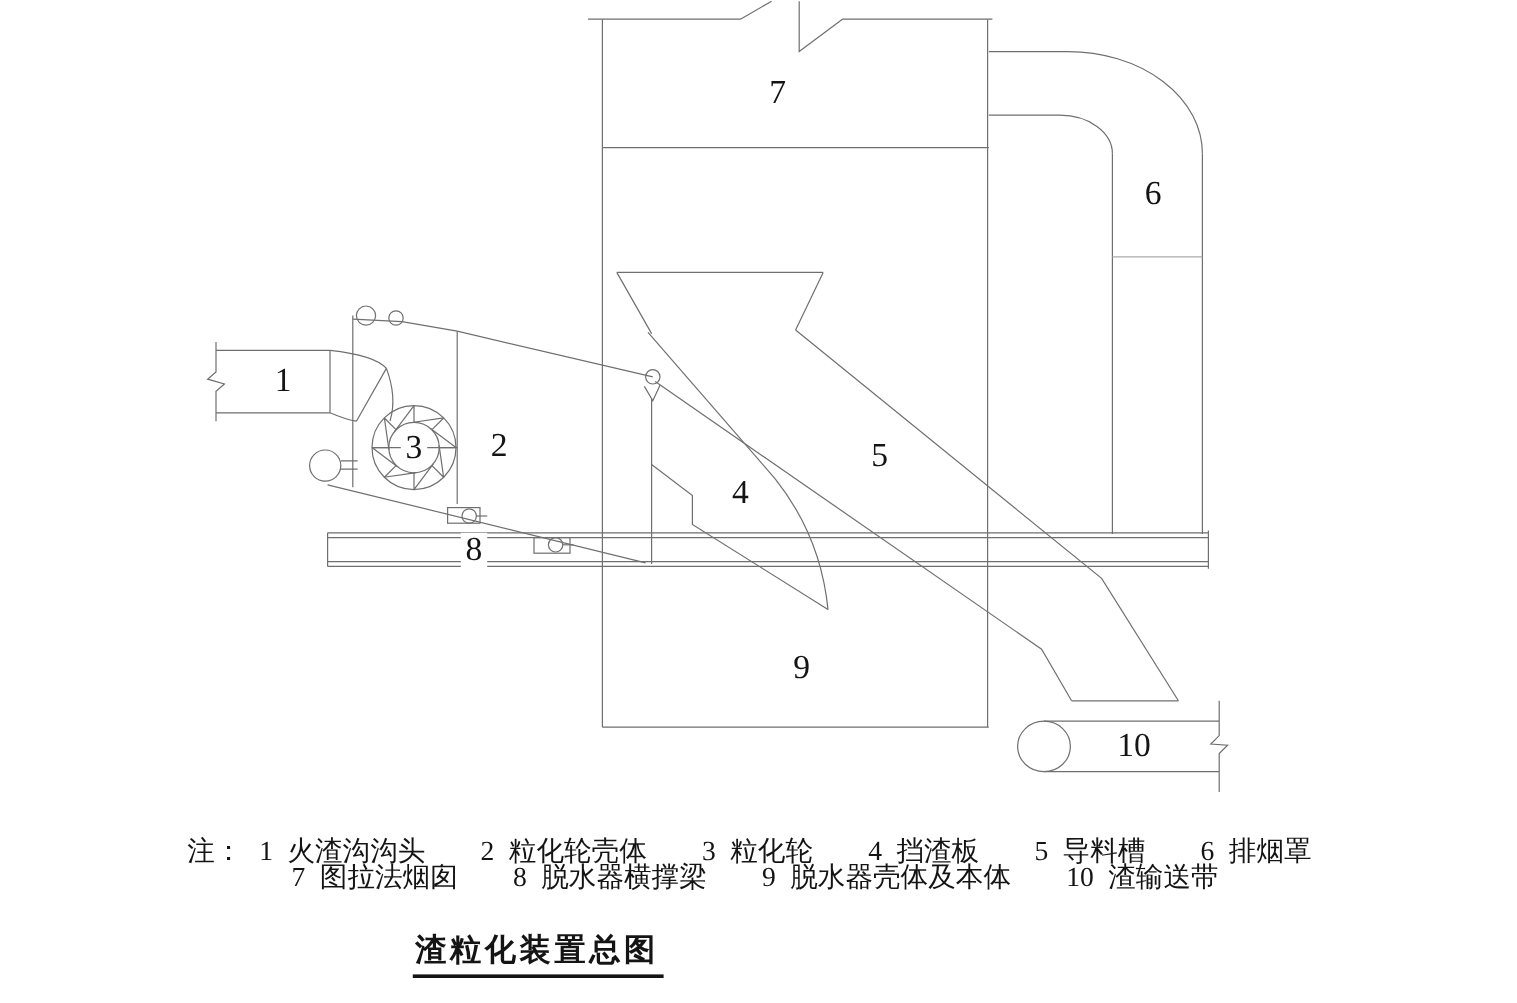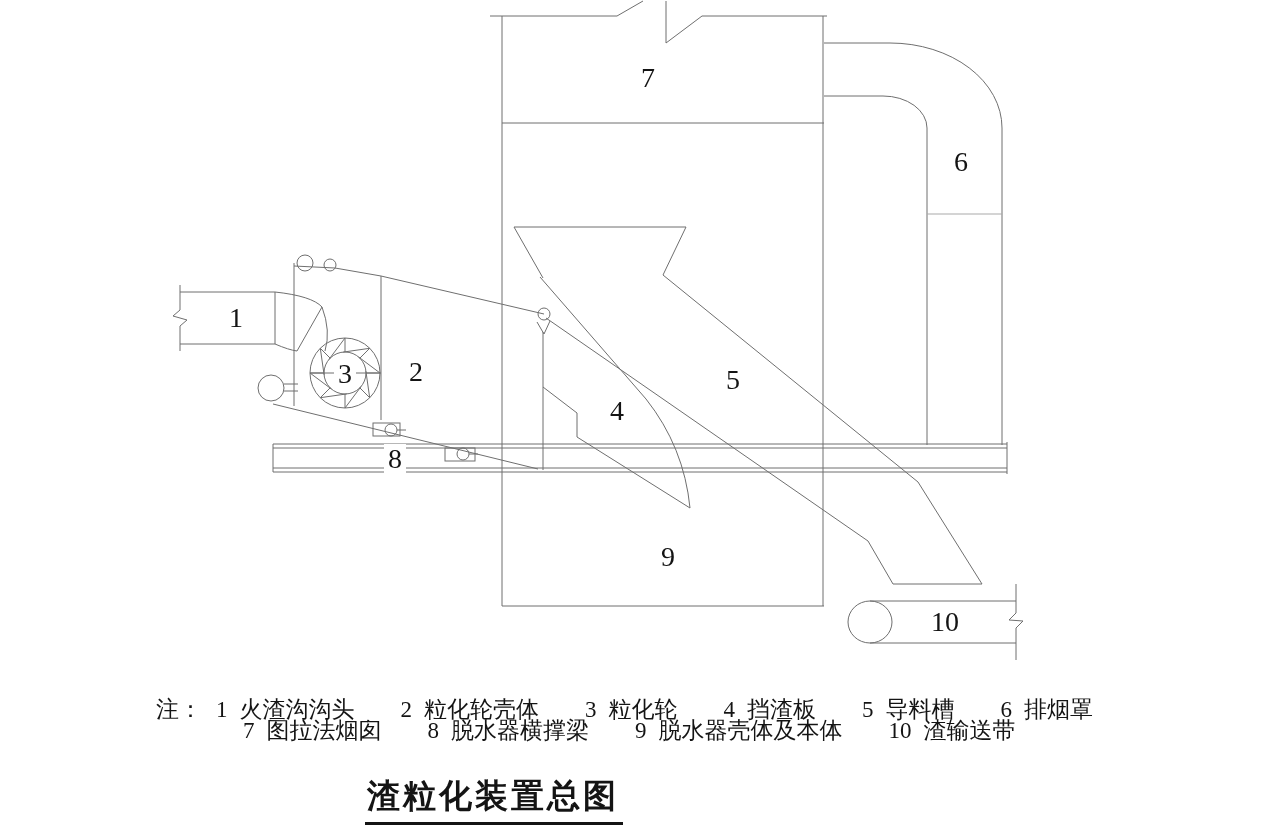--- a/index.html
+++ b/index.html
@@ -49,28 +49,27 @@
   }
   .legend-row .note{margin-right:14px;}
   .legend-row .item{margin-right:46px;display:inline-block;}
   .legend-row .item:last-child{margin-right:0;}
   .legend-row .inum{margin-right:12px;}
   .row1{left:156px;top:694px;}
   .row2{left:243px;top:715px;text-align:center;}
   .drawing-title{
     position:absolute;
     left:344px;top:774px;
-    font-size:33px;
+    font-size:26px;
     font-weight:bold;
     letter-spacing:3px;
     color:var(--text);
     border-bottom:3px solid var(--text);
     padding:0 4px 3px 2px;
     white-space:nowrap;
-    margin-left:21px;
   }
 </style>
 </head>
 <body>
 
 <div class="canvas">
 
   <svg width="1264" height="836" viewBox="0 0 1264 836">
 
     <g>

